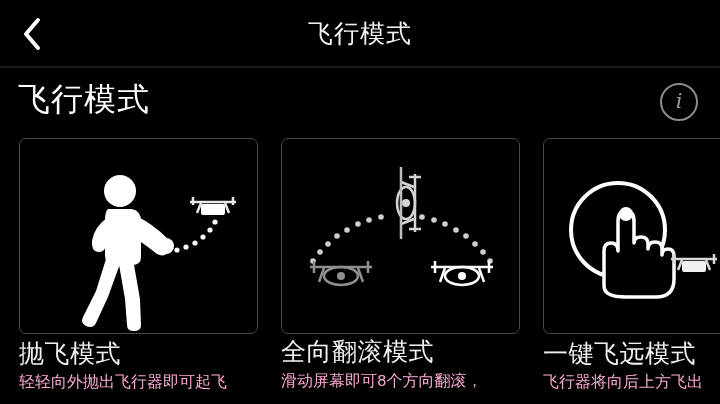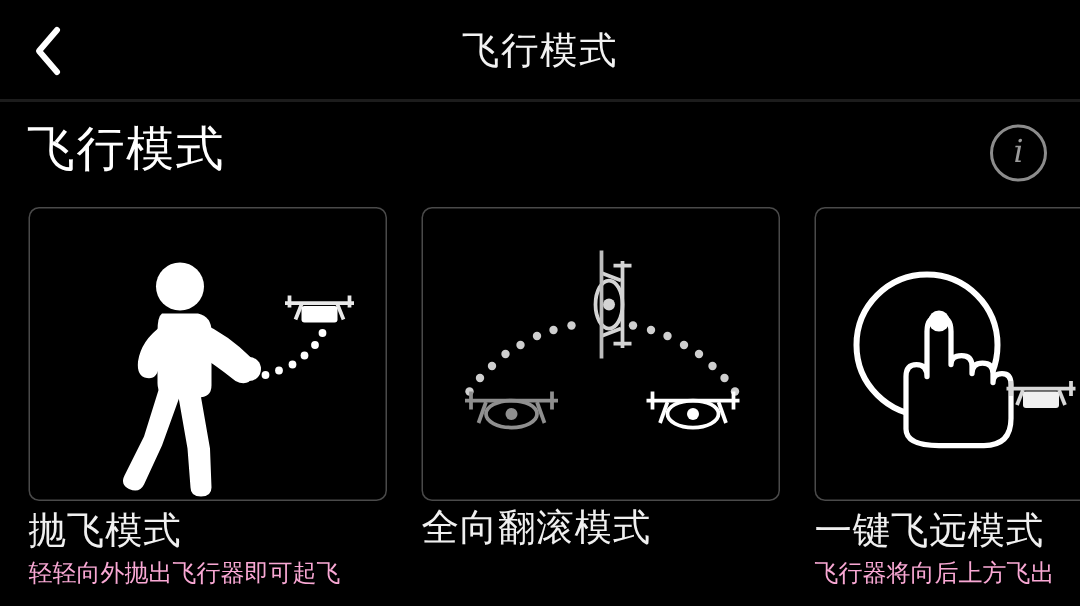--- a/index.html
+++ b/index.html
@@ -265,20 +265,21 @@
             <line x1="207" y1="122" x2="207" y2="134"></line>
             <line x1="163" y1="129" x2="158" y2="143"></line>
             <line x1="197" y1="129" x2="202" y2="143"></line>
             <ellipse cx="180" cy="137" rx="17" ry="9"></ellipse>
             <circle cx="180" cy="137" r="4" fill="#ffffff" stroke="none"></circle>
           </g>
         </svg>
       </span>
     </div>
     <div class="card-title">全向翻滚模式</div>
+    <div class="card-desc">滑动屏幕即可8个方向翻滚，</div>
   </div>
 
   <div class="card c3">
     <div class="card-thumb">
       <span>
         <svg width="239" height="196" viewBox="0 0 239 196">
 
           <circle cx="74" cy="91" r="47" fill="none" stroke="#ffffff" stroke-width="4"></circle>
 
           <g fill="#000000" stroke="#ffffff" stroke-width="3.5" stroke-linejoin="round" stroke-linecap="round">

